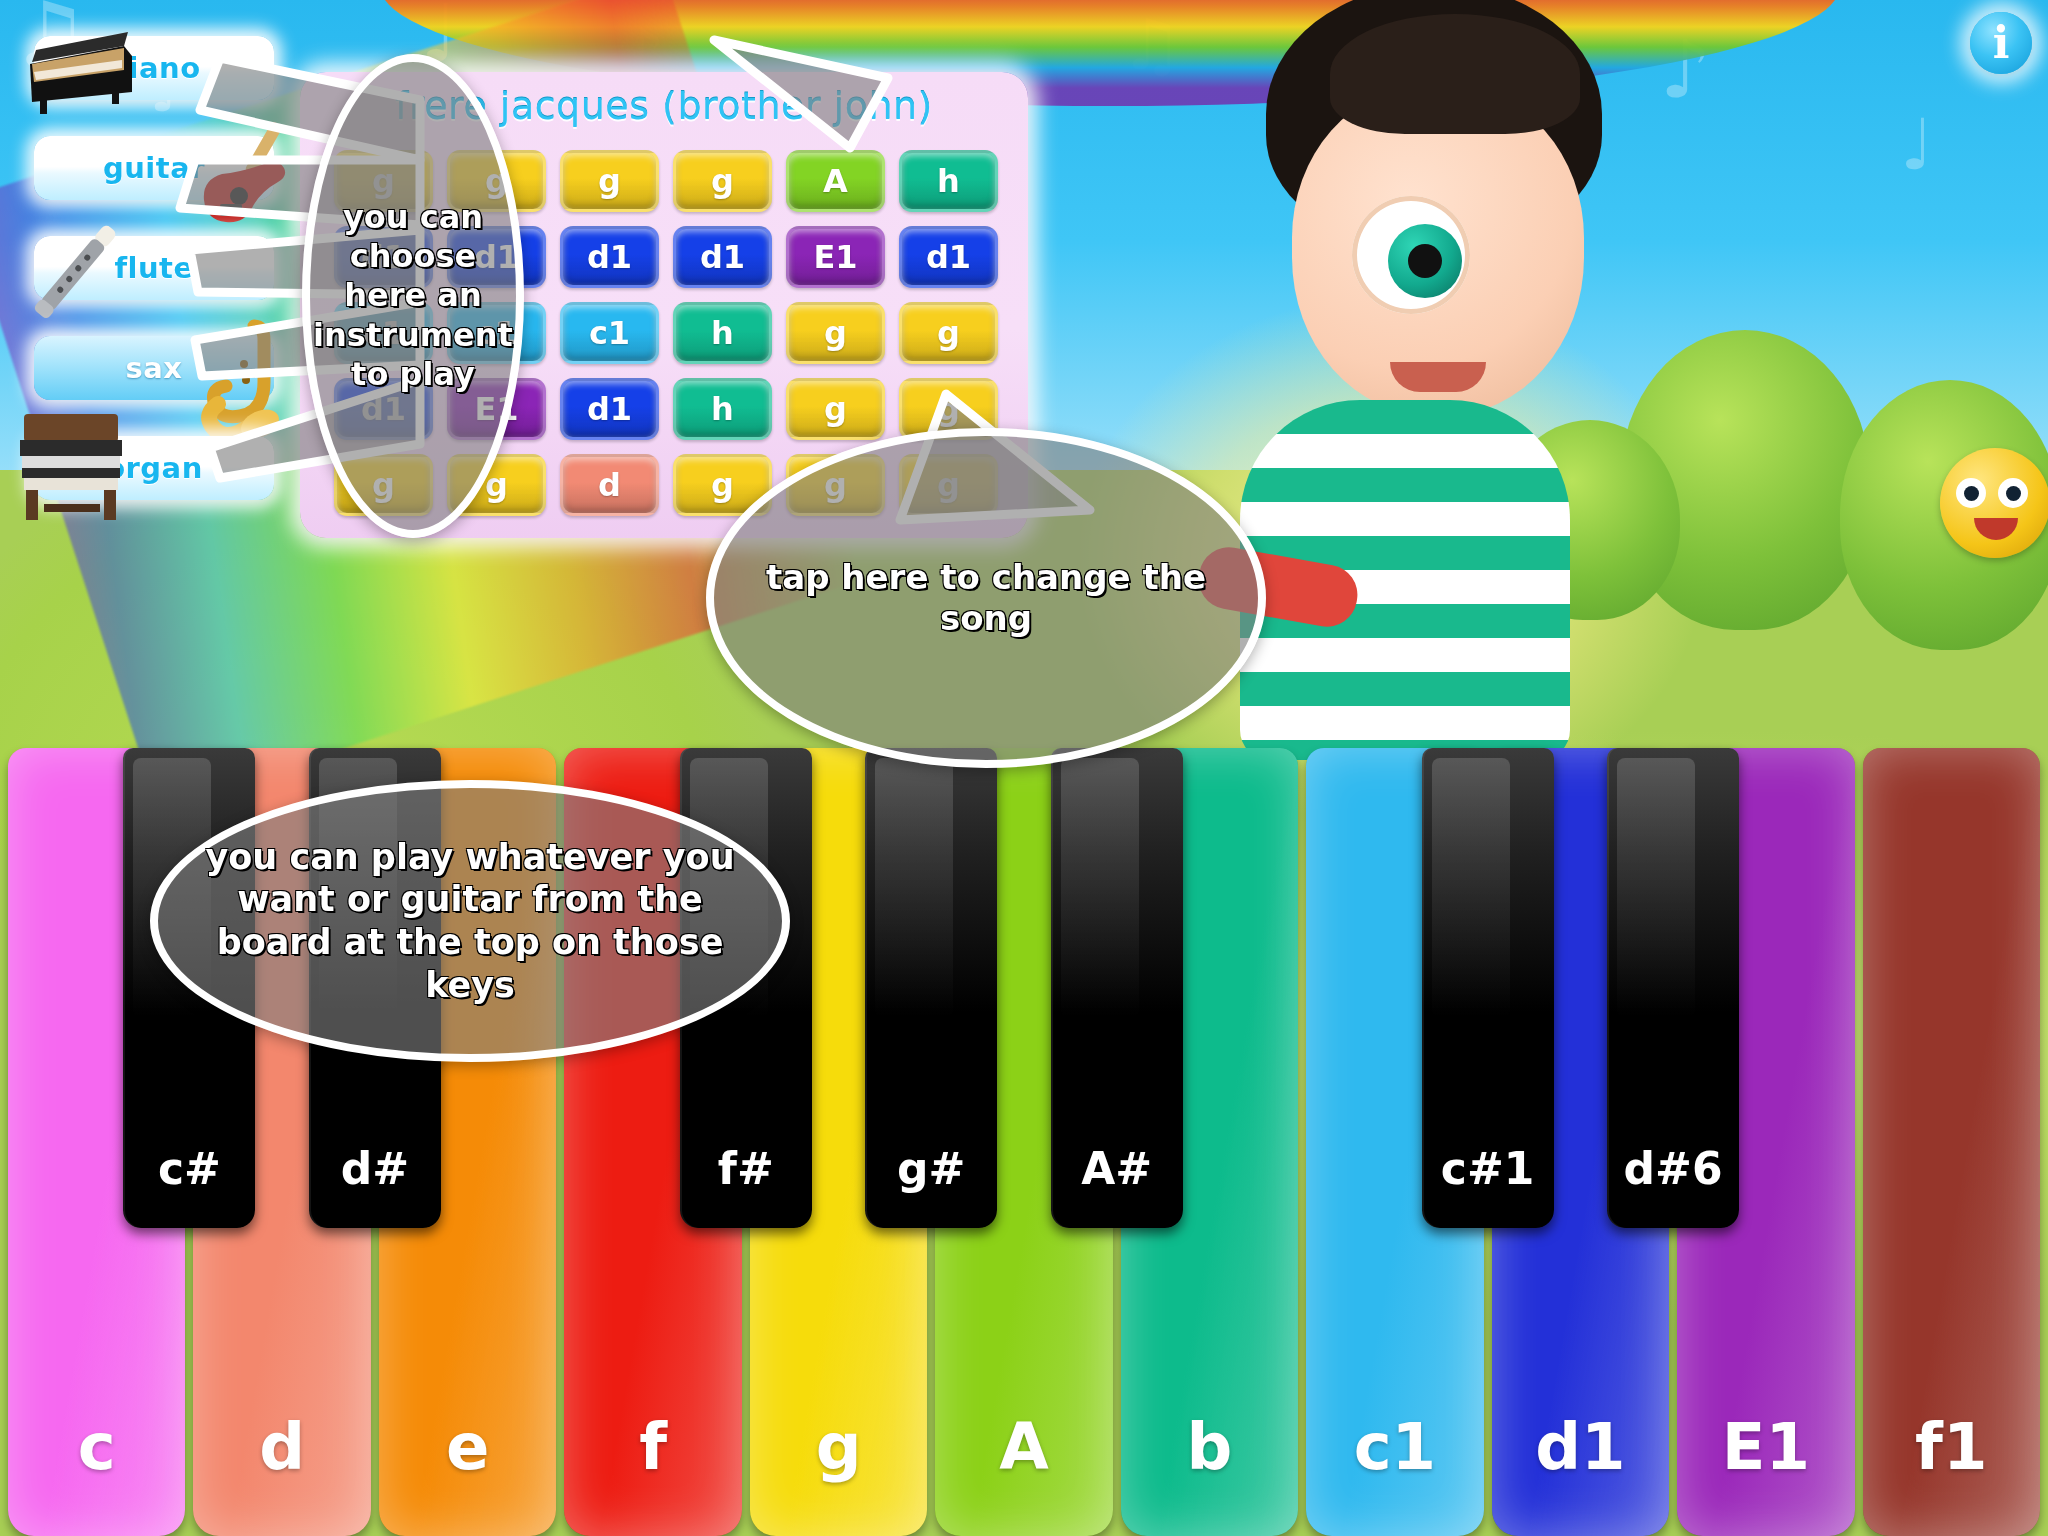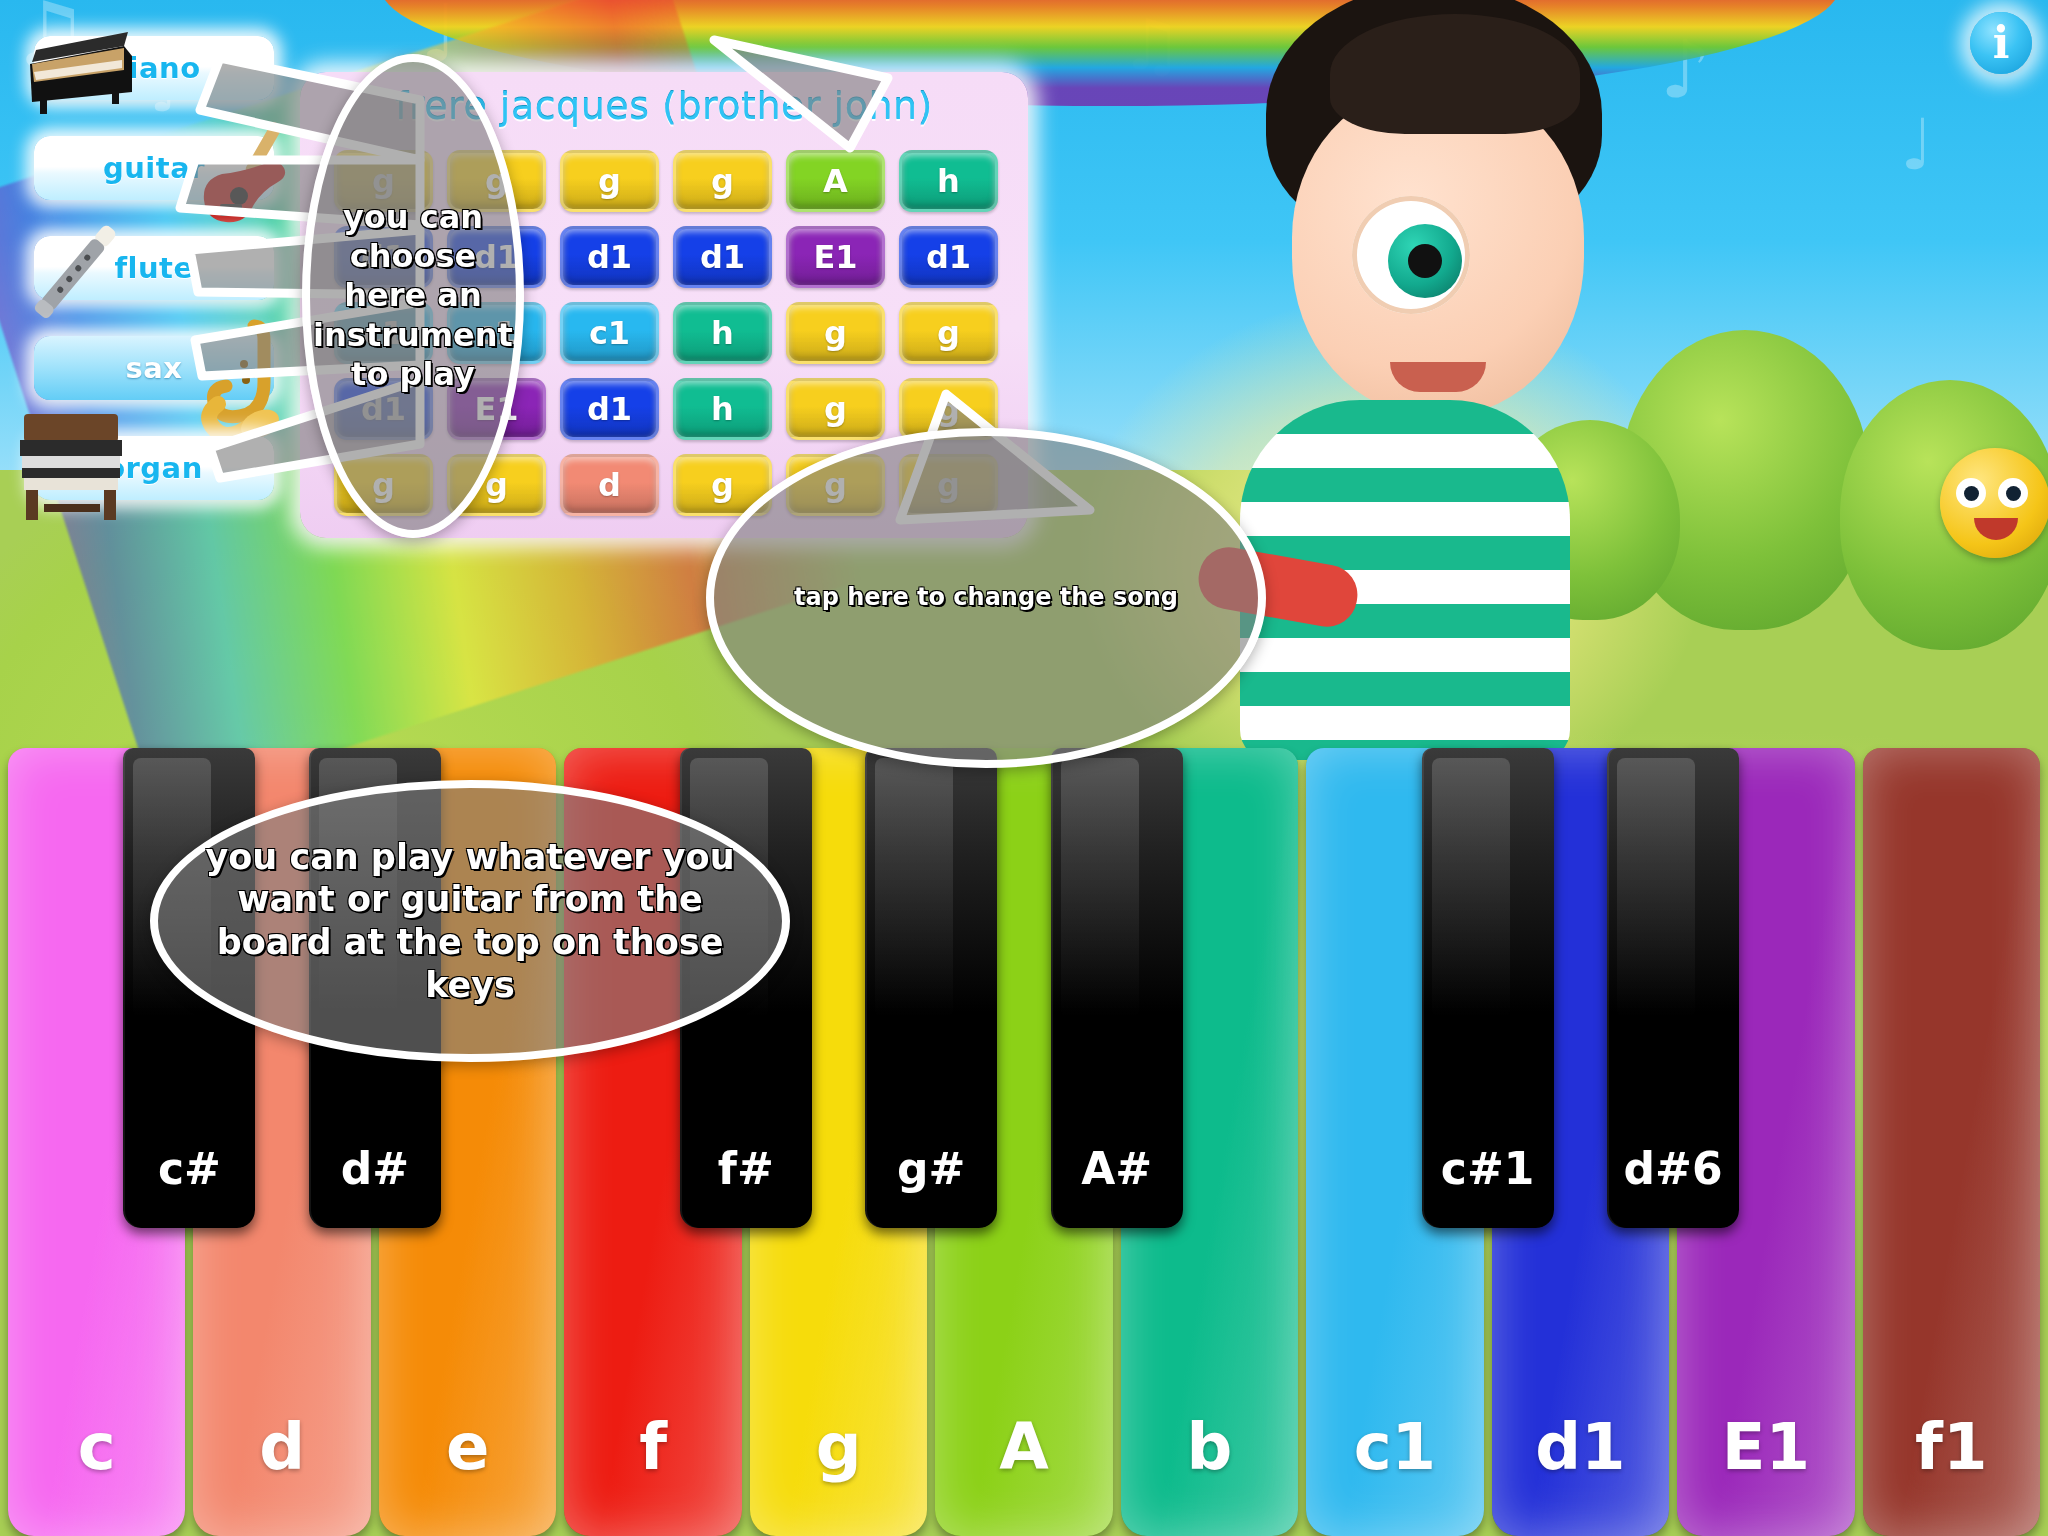--- a/index.html
+++ b/index.html
@@ -237,21 +237,21 @@
   
   #b1{ left:302px; top:54px; width:222px; height:484px; }
   #b1 .txt{ font-size:32px; }
 
   
   #b2{ left:828px; top:52px; width:500px; height:296px; }
   #b2 .txt{ font-size:31px; }
 
   
   #b3{ left:706px; top:428px; width:560px; height:340px; }
-  #b3 .txt{ font-size:24px; }
+  #b3 .txt{ font-size:34px; }
 
   
   #b4{ left:150px; top:780px; width:640px; height:282px; }
   #b4 .txt{ font-size:35px; }
 </style>
 </head>
 <body>
 
 <div id="stage">
 

